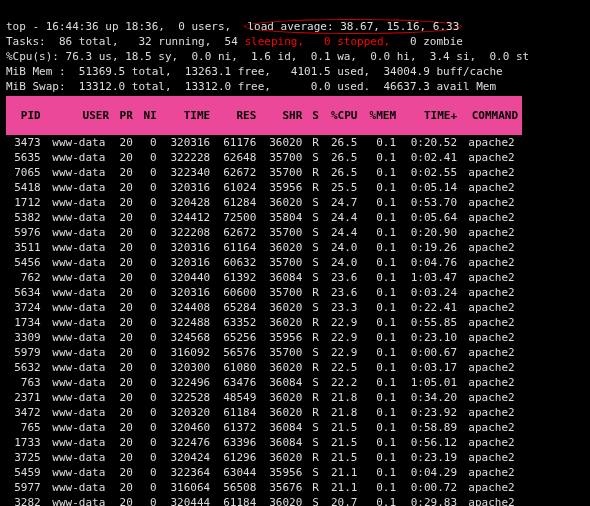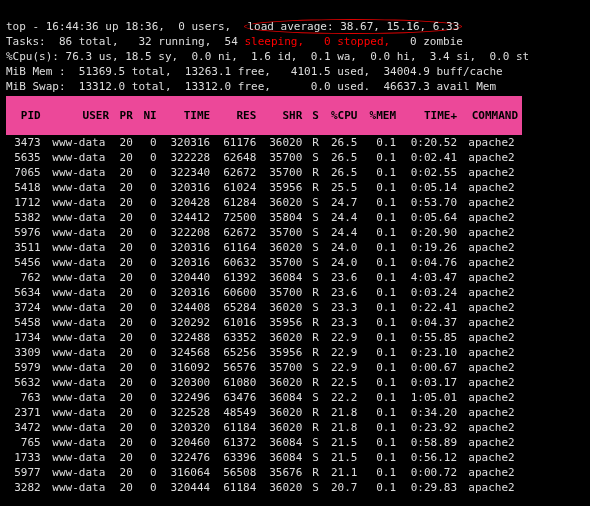--- a/index.html
+++ b/index.html
@@ -174,21 +174,21 @@
           <td>762</td>
           <td class="left">www-data</td>
           <td>20</td>
           <td>0</td>
           <td>320440</td>
           <td>61392</td>
           <td>36084</td>
           <td>S</td>
           <td>23.6</td>
           <td>0.1</td>
-          <td>4:03.47</td>
+          <td>1:03.47</td>
           <td class="left">apache2</td>
         </tr>
         <tr>
           <td>5634</td>
           <td class="left">www-data</td>
           <td>20</td>
           <td>0</td>
           <td>320316</td>
           <td>60600</td>
           <td>35700</td>
@@ -203,34 +203,20 @@
           <td class="left">www-data</td>
           <td>20</td>
           <td>0</td>
           <td>324408</td>
           <td>65284</td>
           <td>36020</td>
           <td>S</td>
           <td>23.3</td>
           <td>0.1</td>
           <td>0:22.41</td>
-          <td class="left">apache2</td>
-        </tr>
-        <tr>
-          <td>5458</td>
-          <td class="left">www-data</td>
-          <td>20</td>
-          <td>0</td>
-          <td>320292</td>
-          <td>61016</td>
-          <td>35956</td>
-          <td>R</td>
-          <td>23.3</td>
-          <td>0.1</td>
-          <td>0:04.37</td>
           <td class="left">apache2</td>
         </tr>
         <tr>
           <td>1734</td>
           <td class="left">www-data</td>
           <td>20</td>
           <td>0</td>
           <td>322488</td>
           <td>63352</td>
           <td>36020</td>
@@ -343,20 +329,48 @@
           <td class="left">www-data</td>
           <td>20</td>
           <td>0</td>
           <td>322476</td>
           <td>63396</td>
           <td>36084</td>
           <td>S</td>
           <td>21.5</td>
           <td>0.1</td>
           <td>0:56.12</td>
+          <td class="left">apache2</td>
+        </tr>
+        <tr>
+          <td>3725</td>
+          <td class="left">www-data</td>
+          <td>20</td>
+          <td>0</td>
+          <td>320424</td>
+          <td>61296</td>
+          <td>36020</td>
+          <td>R</td>
+          <td>21.5</td>
+          <td>0.1</td>
+          <td>0:23.19</td>
+          <td class="left">apache2</td>
+        </tr>
+        <tr>
+          <td>5459</td>
+          <td class="left">www-data</td>
+          <td>20</td>
+          <td>0</td>
+          <td>322364</td>
+          <td>63044</td>
+          <td>35956</td>
+          <td>S</td>
+          <td>21.1</td>
+          <td>0.1</td>
+          <td>0:04.29</td>
           <td class="left">apache2</td>
         </tr>
         <tr>
           <td>5977</td>
           <td class="left">www-data</td>
           <td>20</td>
           <td>0</td>
           <td>316064</td>
           <td>56508</td>
           <td>35676</td>

